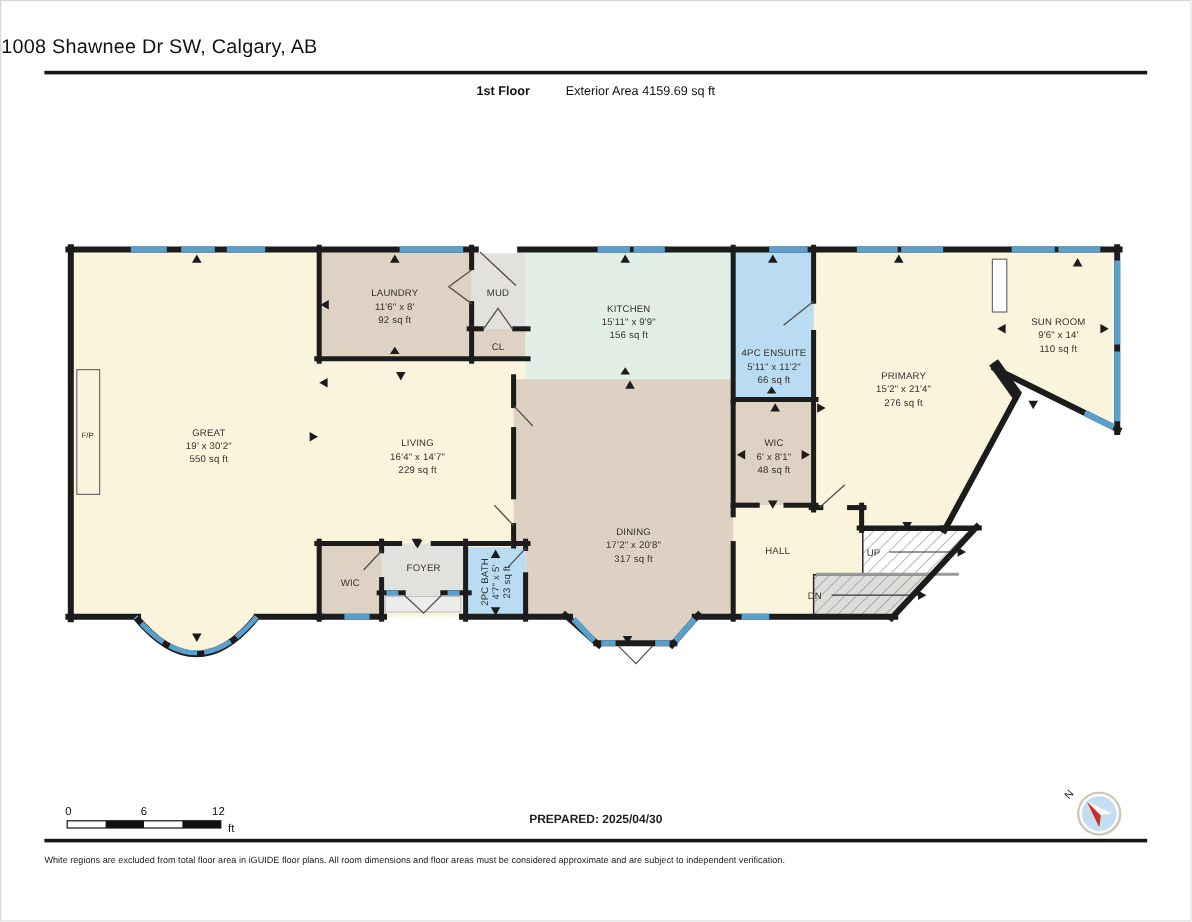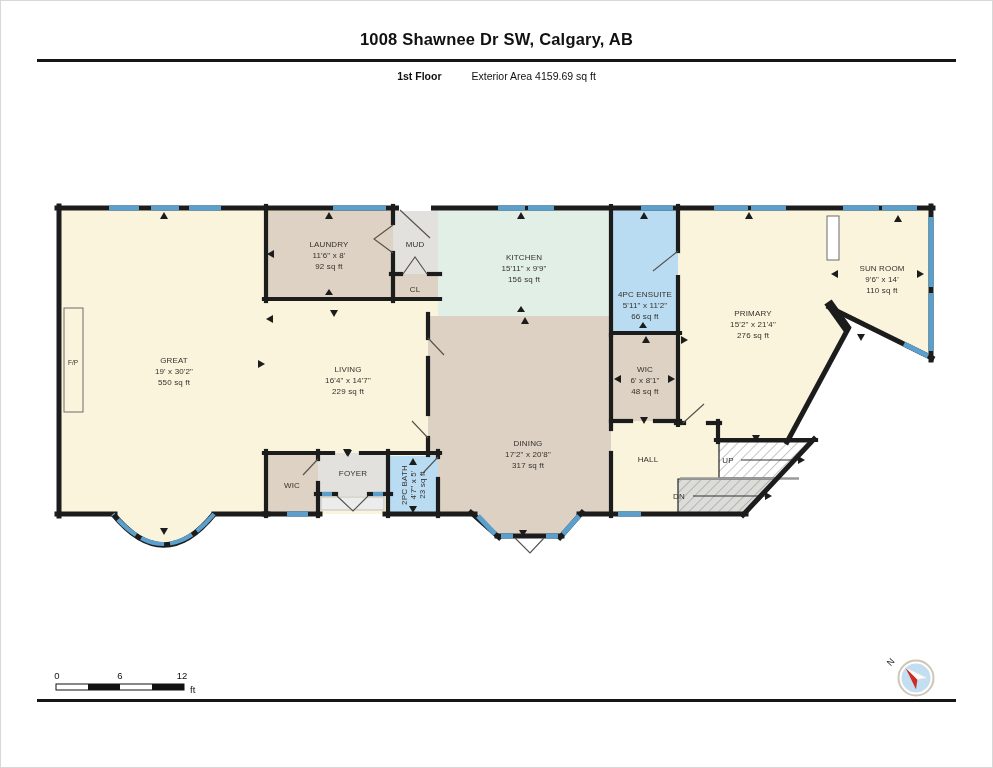--- a/index.html
+++ b/index.html
@@ -1,20 +1,20 @@
 <!DOCTYPE html>
 <html><head>
 <meta charset="utf-8">
 <style>
   html,body{margin:0;padding:0;background:#fff;}
   .page{position:relative;width:993px;height:768px;background:#ffffff;
         font-family:"Liberation Sans",sans-serif;border:1px solid #d8d8d8;
         box-sizing:border-box;overflow:hidden;}
-  .title{position:absolute;top:29px;left:0;width:100%;text-align:center;
-         font-size:16.5px;font-weight:bold;color:#111;letter-spacing:.2px;}
+  .title{position:absolute;top:29px;left:0;width:100%;
+         font-size:16.5px;font-weight:normal;color:#111;letter-spacing:.2px;}
   .rule{position:absolute;left:36px;right:36px;background:#161616;}
   .rule.top{top:58px;height:3px;}
   .rule.bottom{top:698px;height:2.5px;}
   .subtitle{position:absolute;top:69px;left:0;width:100%;display:flex;
             justify-content:center;gap:30px;font-size:10.5px;color:#111;}
   .subtitle .b{font-weight:bold;}
   svg.plan{position:absolute;left:0;top:0;}
   .prepared{position:absolute;top:677px;left:0;width:100%;text-align:center;
             font-size:10px;font-weight:bold;color:#1e1e1e;}
   .disclaimer{position:absolute;top:711px;left:36px;right:36px;
@@ -288,15 +288,17 @@
       <circle cx="915" cy="677" r="17.5" fill="#ffffff" stroke="#cfc6b6" stroke-width="2"></circle>
       <circle cx="915" cy="677" r="14.5" fill="#c3def1"></circle>
       <g transform="rotate(-45 915 677)">
         <polygon points="915,662 907,685 915,679" fill="#cf2b24"></polygon>
         <polygon points="915,662 923,685 915,679" fill="#fbfbfb" stroke="#dadada" stroke-width="0.5"></polygon>
       </g>
       <text x="892" y="663" font-size="9" fill="#222" text-anchor="middle" transform="rotate(-48 892 663)">N</text>
     </g>
   </svg>
 
+  <div class="prepared">PREPARED: 2025/04/30</div>
   <div class="rule bottom"></div>
+  <div class="disclaimer">White regions are excluded from total floor area in iGUIDE floor plans. All room dimensions and floor areas must be considered approximate and are subject to independent verification.</div>
 
 </div>
 
 </body></html>

